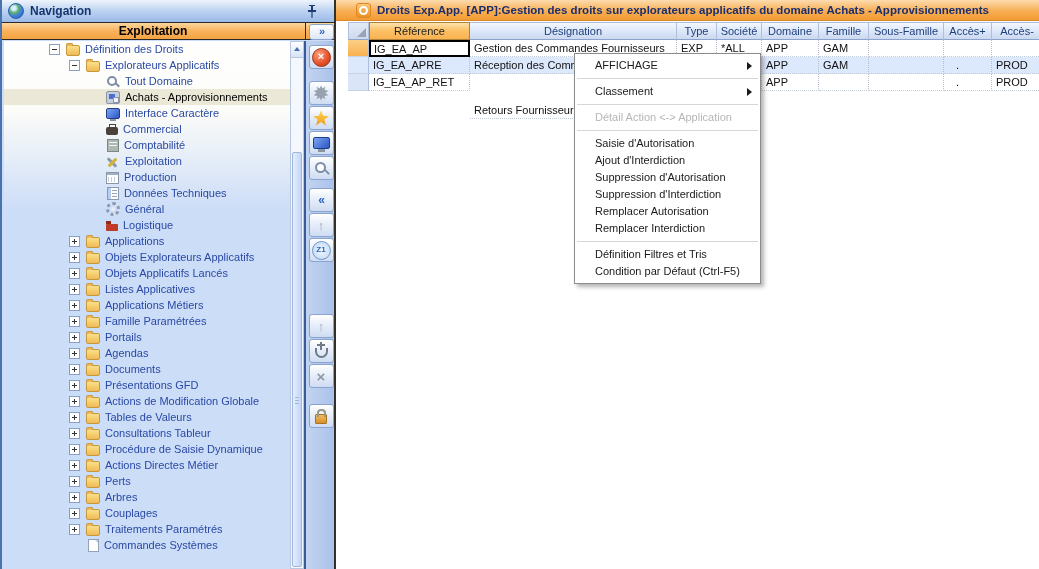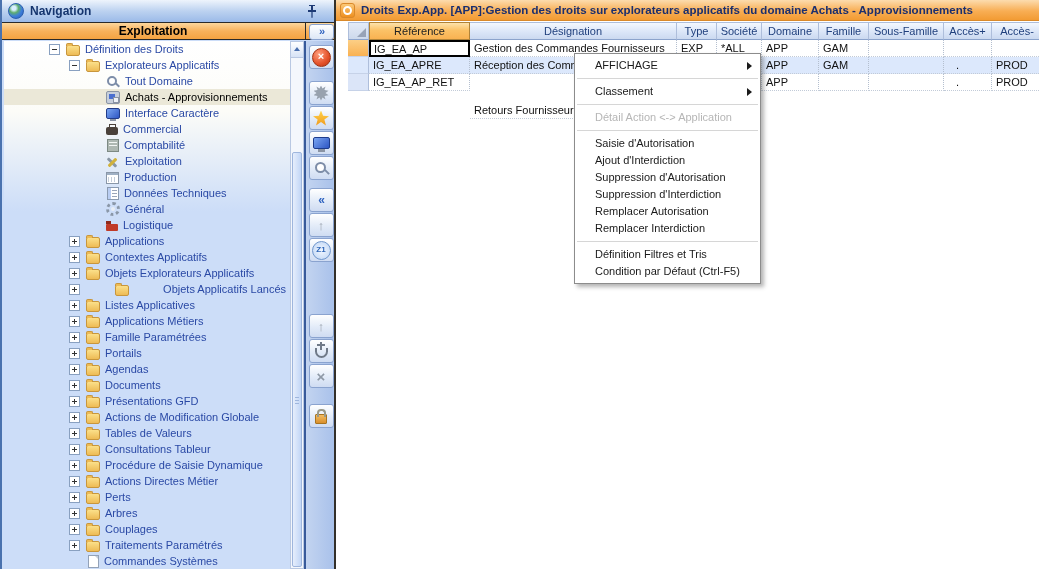--- a/index.html
+++ b/index.html
@@ -98,21 +98,21 @@
       text-align:center;line-height:15px;background:radial-gradient(#f2f7ff,#bcd4f4)}
   .g-anchor{width:9px;height:8px;border:2px solid #707a88;border-top:none;border-radius:0 0 8px 8px;position:relative;margin-top:3px}
   .g-anchor::before{content:"";position:absolute;left:3px;top:-6px;width:2px;height:8px;background:#707a88}
   .g-anchor::after{content:"";position:absolute;left:0;top:-4px;width:8px;height:2px;background:#707a88}
   .g-x{color:#8f99a6;font-size:15px;font-weight:bold;line-height:1}
   .g-lock{width:10px;height:8px;background:linear-gradient(#f2bc62,#d98f2b);border:1px solid #a8741f;border-radius:1px;position:relative;margin-top:5px}
   .g-lock::before{content:"";position:absolute;left:1px;top:-6px;width:5px;height:6px;border:2px solid #9a9a8a;border-bottom:none;border-radius:4px 4px 0 0}
   
   #main{position:absolute;left:334px;top:0;width:705px;height:569px;background:#fff;border-left:2px solid #33302a;box-sizing:border-box}
   #main-titlebar{height:20px;background:linear-gradient(#fcdcae,#f8ae54 55%,#f29b33);border-bottom:1px solid #d9892a;
-      display:flex;align-items:center;padding-left:4px}
+      display:flex;align-items:center;padding-left:20px}
   #app-icon{width:13px;height:13px;border-radius:3px;background:linear-gradient(#fcc978,#ee8f1f);border:1px solid #d9892a;position:relative;flex:none}
   #app-icon::before{content:"";position:absolute;left:2px;top:2px;width:5px;height:5px;border:2px solid #fff;border-radius:50%}
   #main-title{font-size:11.5px;font-weight:bold;color:#1b2f6e;margin-left:6px;white-space:nowrap}
   
   #grid{position:absolute;left:12px;top:22px}
   .grow{display:flex;white-space:nowrap}
   .hc{height:18px;box-sizing:border-box;font-size:11px;color:#1f3f7c;text-align:center;line-height:17px;flex:none;
       background:linear-gradient(#f4f8fe,#dbe6f8 55%,#cbd9f0);border-right:1px solid #aebedb;border-top:1px solid #aebedb;border-bottom:1px solid #8ba3cc;overflow:hidden}
   .hc.sorted{background:linear-gradient(#fde2ab,#fbc267 45%,#f9b251);border:1px solid #b08338;color:#222}
   .hc.corner{background:linear-gradient(#e4ebf7,#cdd9ec);position:relative;border-left:1px solid #aebedb}
@@ -211,28 +211,23 @@
         <span class="tlabel">Logistique</span>
       </div>
       <div class="trow" style="padding-left: 65px;">
         <span class="texp closed"></span>
         <span class="ticon i-folder"></span>
         <span class="tlabel">Applications</span>
       </div>
       <div class="trow" style="padding-left: 65px;">
         <span class="texp closed"></span>
         <span class="ticon i-folder"></span>
-        <span class="tlabel">Contextes Applicatifs</span>
-      </div>
-      <div class="trow" style="padding-left: 65px;">
-        <span class="texp closed"></span>
-        <span class="ticon i-folder"></span>
         <span class="tlabel">Objets Explorateurs Applicatifs</span>
       </div>
-      <div class="trow" style="padding-left: 65px; justify-content: space-between;">
+      <div class="trow" style="padding-left: 65px;">
         <span class="texp closed"></span>
         <span class="ticon i-folder"></span>
         <span class="tlabel">Objets Applicatifs Lancés</span>
       </div>
       <div class="trow" style="padding-left: 65px;">
         <span class="texp closed"></span>
         <span class="ticon i-folder"></span>
         <span class="tlabel">Listes Applicatives</span>
       </div>
       <div class="trow" style="padding-left: 65px;">

